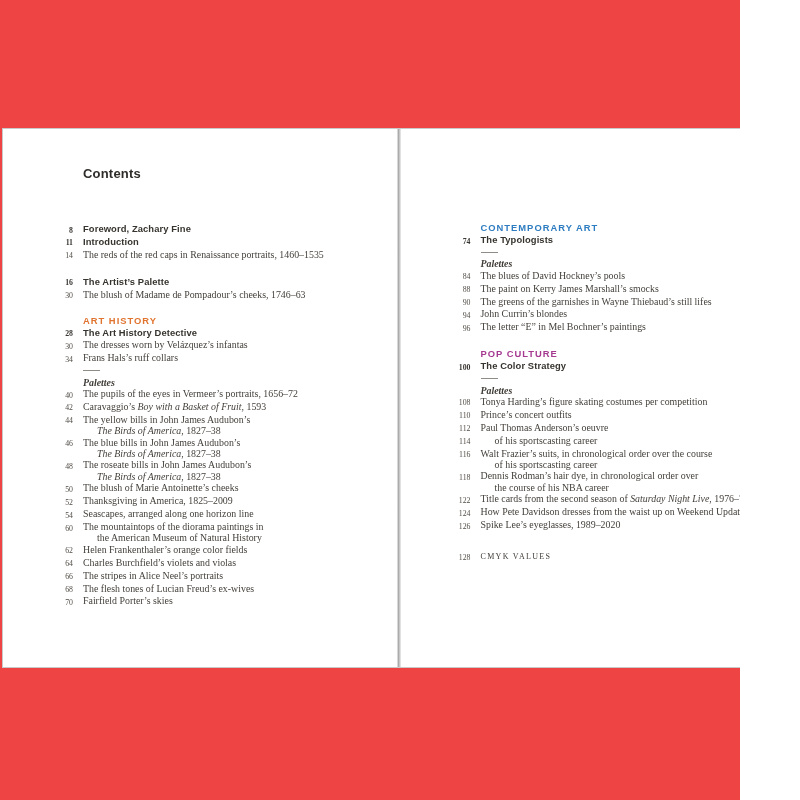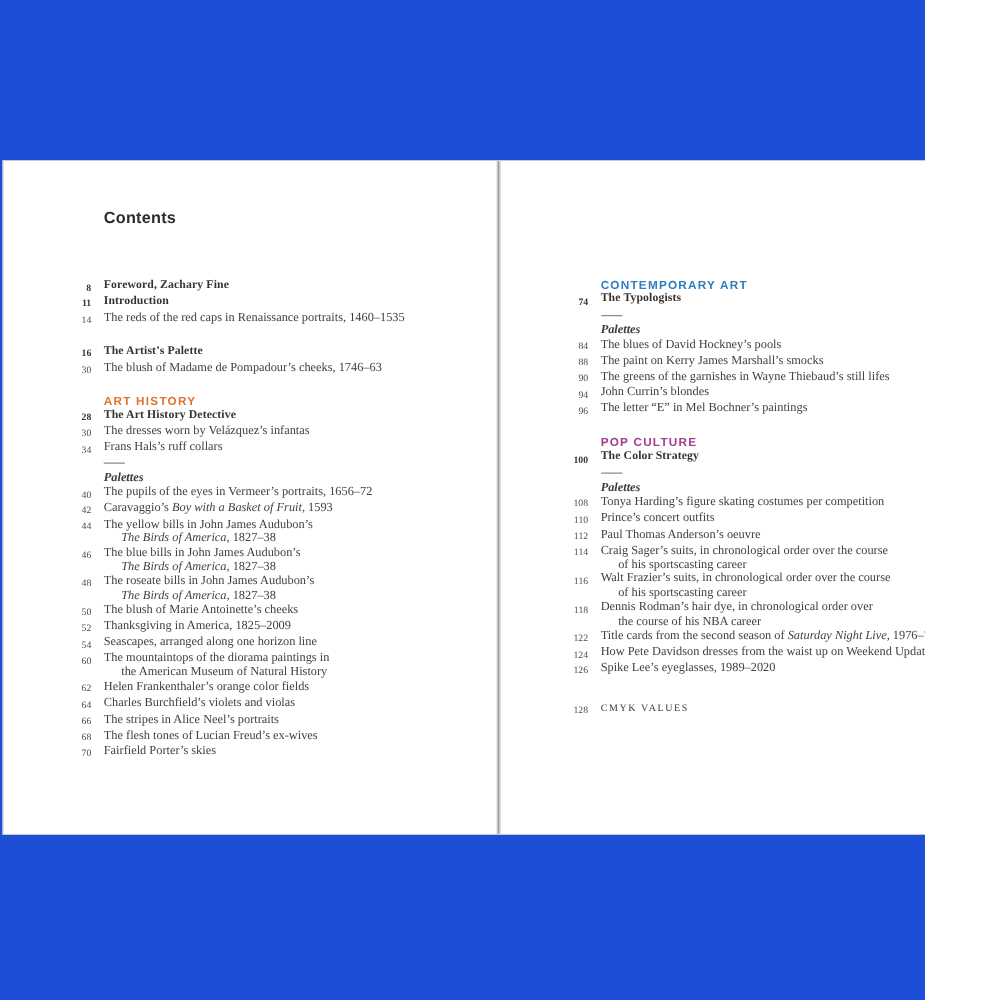--- a/index.html
+++ b/index.html
@@ -1,35 +1,35 @@
 <!DOCTYPE html>
 <html><head>
 <meta charset="utf-8">
 <style>
   html,body{margin:0;padding:0;background:#ffffff;}
-  .canvas{position:relative;width:740px;height:800px;background:#1d4ed8;overflow:hidden;
+  .canvas{position:relative;width:740px;height:800px;background:#ef4444;overflow:hidden;
           font-family:"Liberation Serif",serif;}
   .spread{position:absolute;left:2px;top:128px;width:793px;height:540px;
           border:1px solid #c9c9c9;display:flex;background:#ffffff;box-sizing:border-box;}
   .page{flex:1 1 0;box-sizing:border-box;overflow:hidden;background:#ffffff;}
   .page-left{padding:38px 12px 0 44px;}
   .page-right{padding:92px 12px 0 44px;}
   .spine{width:4px;flex:0 0 4px;background:linear-gradient(to right,#ededed,#9e9e9e 45%,#c4c4c4 60%,#eeeeee);}
 
   .contents-title{font-family:"Liberation Sans",sans-serif;font-weight:bold;font-size:13px;
                   color:#2f2d2a;letter-spacing:.2px;margin:0 0 0 36px;line-height:14px;}
 
   .row{display:flex;align-items:flex-start;line-height:11.4px;}
   .num{flex:0 0 26px;width:26px;text-align:right;font-family:"Liberation Serif",serif;
        font-size:7.8px;color:#514c46;padding-top:1.5px;line-height:11.4px;}
   .num-bold{font-weight:bold;color:#3a3733;}
   .txt{margin-left:10px;font-size:9.9px;color:#45413c;white-space:nowrap;}
   .txt .line{line-height:11.4px;}
   .txt .cont{padding-left:14px;}
-  .txt-bold{font-family:Liberation Serif, serif;font-weight:bold;font-size:9.4px;
+  .txt-bold{font-family:Liberation Sans, sans-serif;font-weight:bold;font-size:9.4px;
             color:#37342f;letter-spacing:.1px;}
   .label-italic{font-style:italic;font-weight:bold;color:#3f3b36;}
   .sec-heading{font-family:Liberation Sans, sans-serif;font-weight:bold;font-size:9.4px;
                letter-spacing:1px;margin-left:36px;line-height:13px;white-space:nowrap;}
   .divider-row{height:11.4px;display:flex;align-items:center;margin-left:36px;}
   .divider-line{display:inline-block;width:17px;height:1px;background:#8f8b86;}
   .backmatter{font-size:8px;letter-spacing:1.3px;color:#3f3b37;}
   i{}
 </style>
 </head>
@@ -265,21 +265,20 @@
           </div>
           <div class="row">
             <span class="num">112</span>
             <div class="txt">
               <div class="line"><span>Paul Thomas Anderson’s oeuvre</span></div>
             </div>
           </div>
           <div class="row">
             <span class="num">114</span>
             <div class="txt">
-              <div class="line"><span>Craig Sager’s suits, in chronological order over the course</span></div>
               <div class="line cont"><span>of his sportscasting career</span></div>
             </div>
           </div>
           <div class="row">
             <span class="num">116</span>
             <div class="txt">
               <div class="line"><span>Walt Frazier’s suits, in chronological order over the course</span></div>
               <div class="line cont"><span>of his sportscasting career</span></div>
             </div>
           </div>

